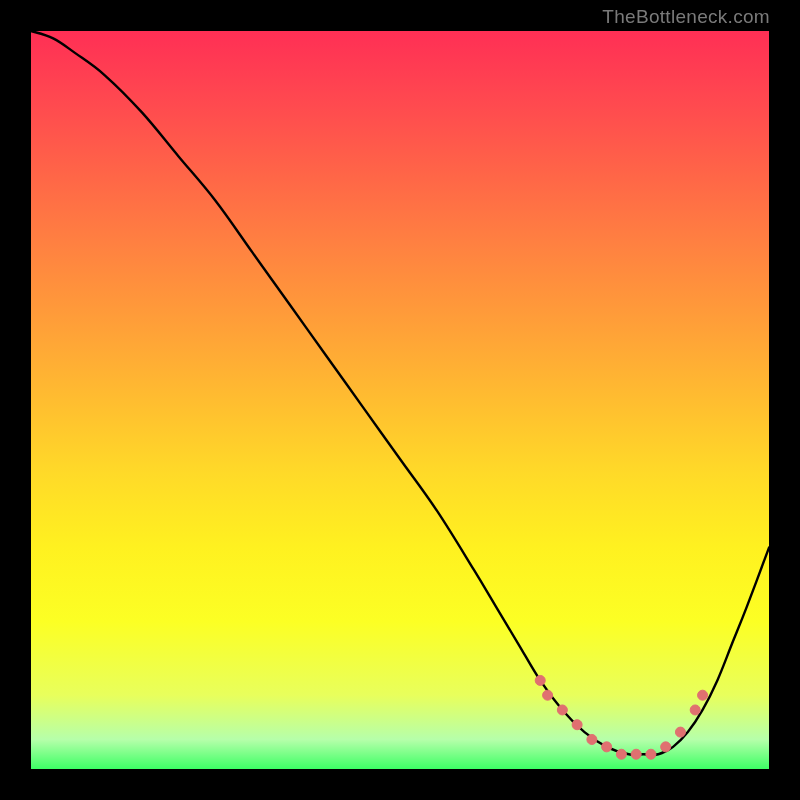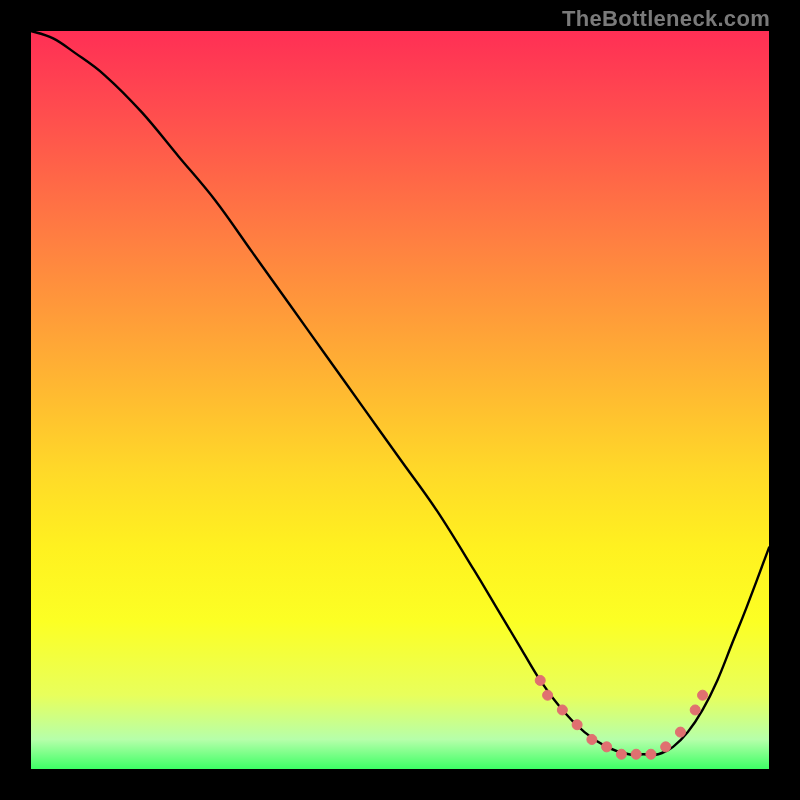--- a/index.html
+++ b/index.html
@@ -38,22 +38,22 @@
       #e8ff5c 90%,
       #b6ffaa 96%,
       #3dff65 100%
     );
   }
   .watermark {
     position: absolute;
     top: 6px;
     right: 30px;
     color: #7a7a7a;
-    font-size: 22px;
-    font-weight: 700;
+    font-size: 19px;
+    font-weight: 400;
     letter-spacing: 0.3px;
     user-select: none;
   }
   svg.curve {
     position: absolute;
     left: 0;
     top: 0;
     width: 738px;
     height: 738px;
     overflow: visible;

